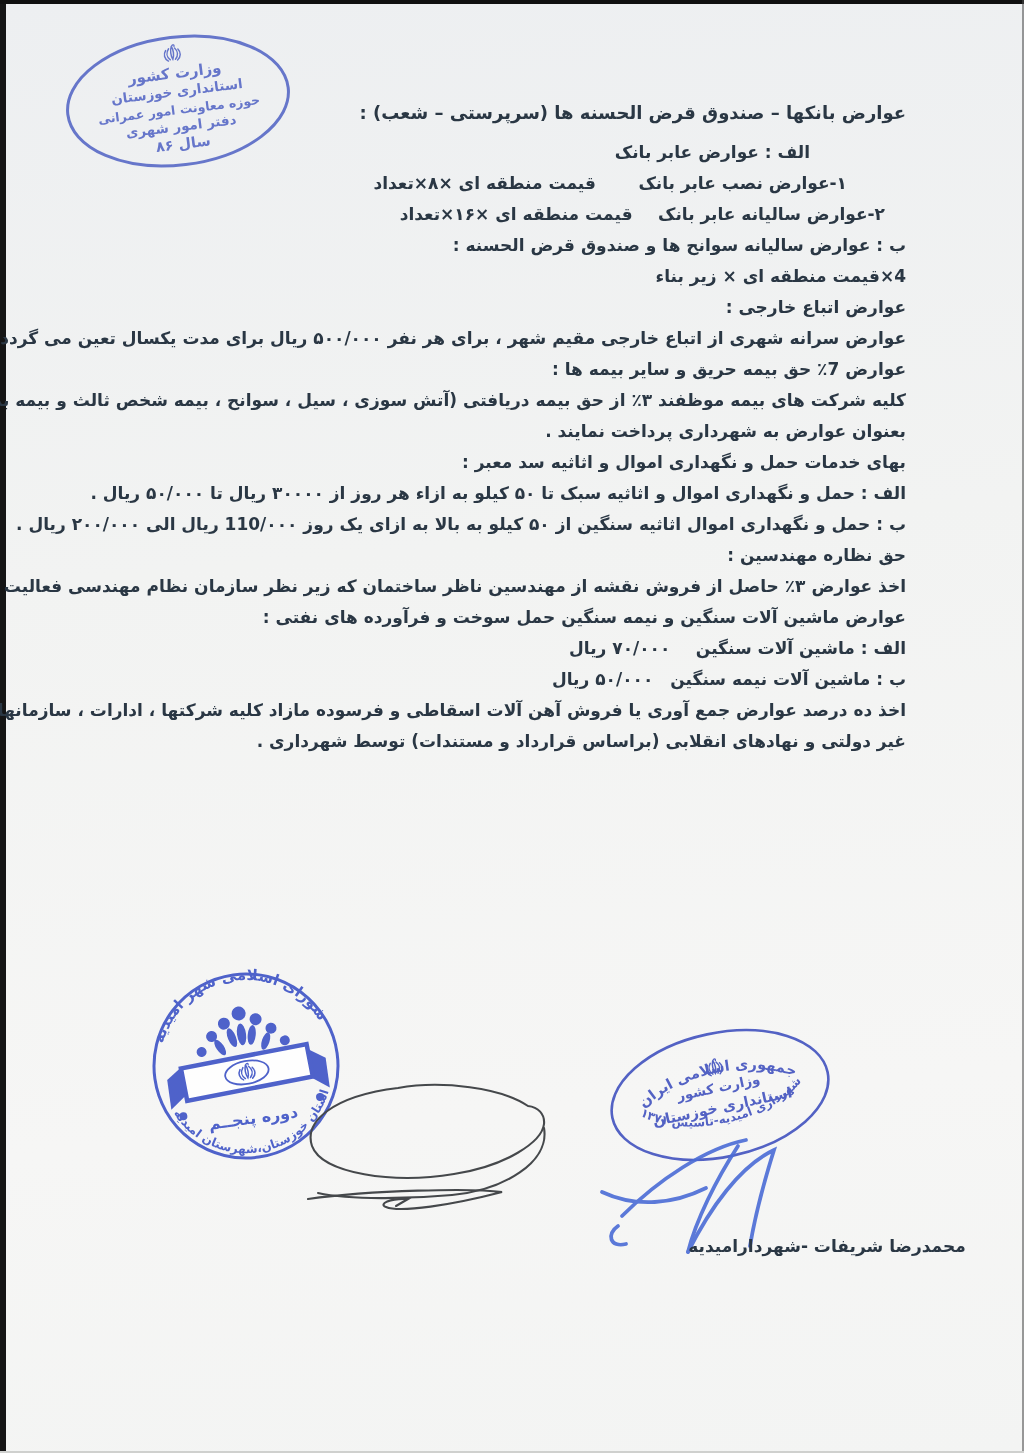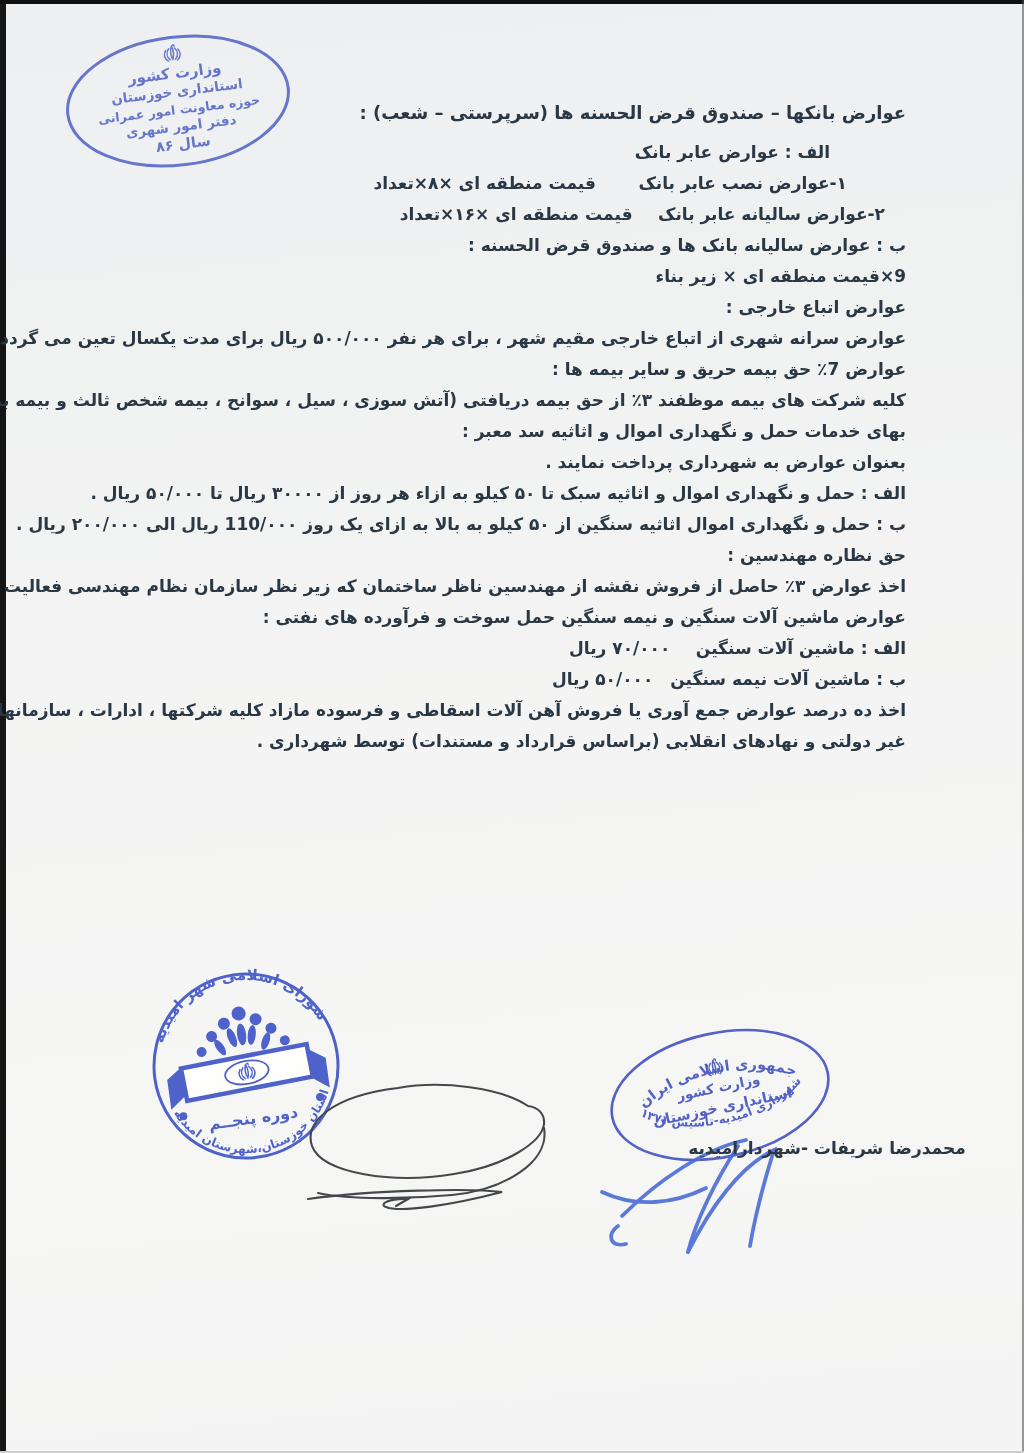--- a/index.html
+++ b/index.html
@@ -21,21 +21,21 @@
   .doc .title{font-size:18px;margin-bottom:9px;}
   .doc .line{white-space:nowrap;}
 
   .stamp-ministry{position:absolute;left:60px;top:30px;width:236px;height:142px;transform:rotate(-7deg);color:#5b6cc7;opacity:.92;}
   .stamp-council{position:absolute;left:146px;top:966px;width:200px;height:200px;transform:rotate(-8deg);color:#3d53c6;opacity:.9;}
   .stamp-gov{position:absolute;left:602px;top:1026px;width:236px;height:138px;transform:rotate(-12deg);color:#4656c0;opacity:.92;}
   .sig-black{position:absolute;left:292px;top:1078px;width:276px;height:140px;color:#45484b;}
   .sig-blue{position:absolute;left:588px;top:1124px;width:224px;height:140px;color:#4b6cd6;opacity:.9;}
 
   .name-left{position:absolute;top:1172px;left:158px;width:408px;direction:rtl;text-align:center;font-weight:bold;font-size:17px;color:#2a3744;}
-  .name-right{position:absolute;top:1138px;left:676px;width:302px;direction:rtl;text-align:center;font-weight:bold;font-size:17px;color:#2a3744;}
+  .name-right{position:absolute;top:1236px;left:676px;width:302px;direction:rtl;text-align:center;font-weight:bold;font-size:17px;color:#2a3744;}
 
   svg text{font-family:"DejaVu Sans","Liberation Sans",sans-serif;font-weight:bold;}
 </style>
 </head>
 <body>
 
 <div class="page">
   <div class="edge-left"></div>
   <div class="edge-top"></div>
   <div class="edge-right"></div>
@@ -59,31 +59,31 @@
       <text x="118" y="66" text-anchor="middle" font-size="13.5" fill="currentColor">استانداری خوزستان</text>
       <text x="118" y="84" text-anchor="middle" font-size="12.5" fill="currentColor">حوزه معاونت امور عمرانی</text>
       <text x="118" y="101" text-anchor="middle" font-size="13.5" fill="currentColor">دفتر امور شهری</text>
       <text x="118" y="119" text-anchor="middle" font-size="14.5" fill="currentColor">سال ۸۶</text>
     </svg>
   </div>
 
   <div class="doc">
     <div class="line title">عوارض بانکها – صندوق قرض الحسنه ها (سرپرستی – شعب) :</div>
     <div id="doc-body">
-        <div class="line" style="margin-right: 76px;">الف : عوارض عابر بانک</div>
+        <div class="line" style="margin-right: 96px;">الف : عوارض عابر بانک</div>
         <div class="line" style="margin-right: 59px;">۱-عوارض نصب عابر بانک   قیمت منطقه ای ×۸×تعداد</div>
         <div class="line" style="margin-right: 21px;">۲-عوارض سالیانه عابر بانک  قیمت منطقه ای ×۱۶×تعداد</div>
-        <div class="line">ب : عوارض سالیانه بانک ها و صندوق قرض الحسنه :</div>
-        <div class="line">9×قیمت منطقه ای × زیر بناء</div>
+        <div class="line">ب : عوارض سالیانه سوانح ها و صندوق قرض الحسنه :</div>
+        <div class="line">4×قیمت منطقه ای × زیر بناء</div>
         <div class="line">عوارض اتباع خارجی :</div>
         <div class="line">عوارض سرانه شهری از اتباع خارجی مقیم شهر ، برای هر نفر ۵۰۰/۰۰۰ ریال برای مدت یکسال تعین می گردد .</div>
         <div class="line">عوارض 7٪ حق بیمه حریق و سایر بیمه ها :</div>
         <div class="line">کلیه شرکت های بیمه موظفند ۳٪ از حق بیمه دریافتی (آتش سوزی ، سیل ، سوانح ، بیمه شخص ثالث و بیمه بدنه ) را</div>
+        <div class="line">بعنوان عوارض به شهرداری پرداخت نمایند .</div>
         <div class="line">بهای خدمات حمل و نگهداری اموال و اثاثیه سد معبر :</div>
-        <div class="line">بعنوان عوارض به شهرداری پرداخت نمایند .</div>
         <div class="line">الف : حمل و نگهداری اموال و اثاثیه سبک تا ۵۰ کیلو به ازاء هر روز از ۳۰۰۰۰ ریال تا ۵۰/۰۰۰ ریال .</div>
         <div class="line">ب : حمل و نگهداری اموال اثاثیه سنگین از ۵۰ کیلو به بالا به ازای یک روز 110/۰۰۰ ریال الی ۲۰۰/۰۰۰ ریال .</div>
         <div class="line">حق نظاره مهندسین :</div>
         <div class="line">اخذ عوارض ۳٪ حاصل از فروش نقشه از مهندسین ناظر ساختمان که زیر نظر سازمان نظام مهندسی فعالیت می نمایند</div>
         <div class="line">عوارض ماشین آلات سنگین و نیمه سنگین حمل سوخت و فرآورده های نفتی :</div>
         <div class="line">الف : ماشین آلات سنگین  ۷۰/۰۰۰ ریال</div>
         <div class="line">ب : ماشین آلات نیمه سنگین  ۵۰/۰۰۰ ریال</div>
         <div class="line">اخذ ده درصد عوارض جمع آوری یا فروش آهن آلات اسقاطی و فرسوده مازاد کلیه شرکتها ، ادارات ، سازمانهای دولتی و</div>
         <div class="line">غیر دولتی و نهادهای انقلابی (براساس قرارداد و مستندات) توسط شهرداری .</div>
       </div>

